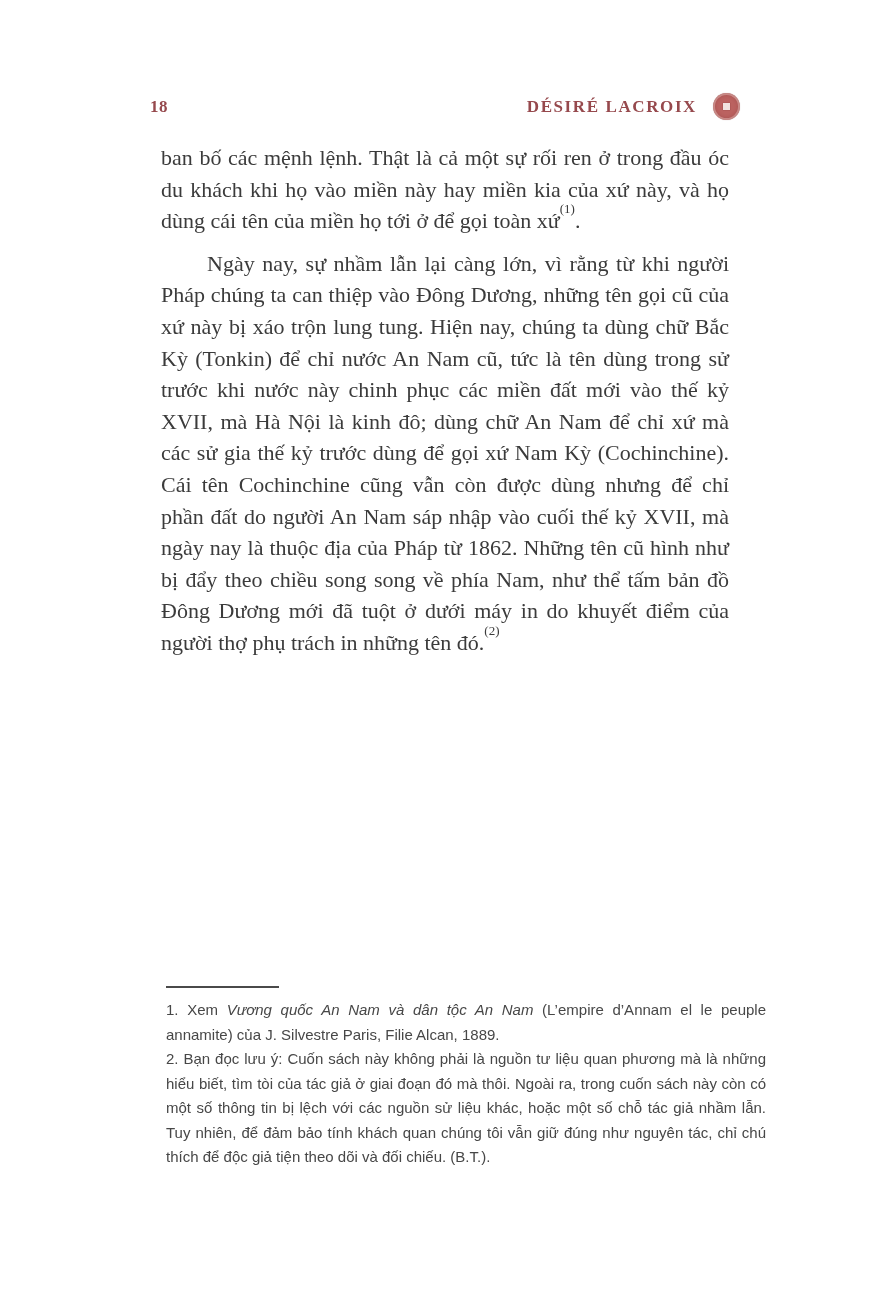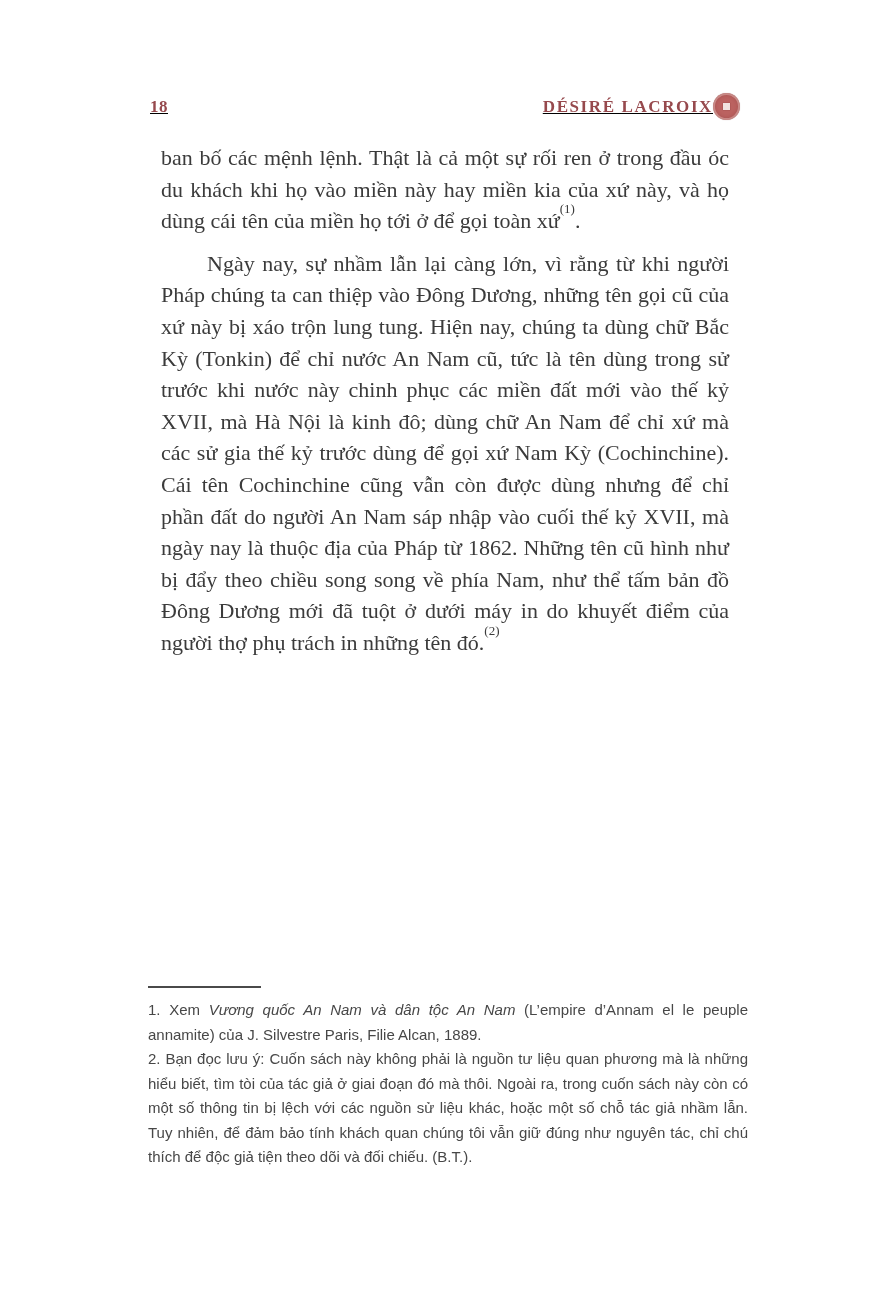--- a/index.html
+++ b/index.html
@@ -15,26 +15,26 @@
   .page{
     position:relative;
     width:878px;height:1296px;
     background:var(--page-bg);
     overflow:hidden;
     font-family:"Liberation Serif","DejaVu Serif",serif;
   }
   
   .header{
     position:absolute;top:93px;left:150px;right:138px;
-    display:flex;justify-content:space-between;align-items:center;text-decoration:underline;
+    display:flex;justify-content:space-between;align-items:center;
   }
   .page-number{
     font-size:17px;font-weight:bold;color:var(--accent);letter-spacing:.5px;
   }
-  .header-right{display:flex;align-items:center;gap:0;}
+  .header-right{display:flex;align-items:center;gap:16px;}
   .running-title{
     font-size:17px;font-weight:bold;color:var(--accent);letter-spacing:1.6px;
   }
   .coin{
     width:27px;height:27px;border-radius:50%;
     background:var(--coin-ring);
     box-shadow:inset 0 0 0 2px rgba(255,235,230,.35), inset 0 0 5px rgba(90,20,20,.45), 0 0 1px rgba(90,20,20,.3);
     position:relative;flex:0 0 auto;
   }
   .coin::after{
@@ -50,21 +50,21 @@
     text-align:justify;
   }
   .body-text p{margin:11px;}
   .body-text p.indent{text-indent:46px;font-family:Liberation Serif, serif;}
   .fnref{
     font-size:13px;line-height:0;
     position:relative;top:-7px;letter-spacing:0;
   }
   
   .footnotes{
-    position:absolute;top:986px;left:148px;width:600px;
+    position:absolute;top:986px;left:166px;width:600px;
     font-family:"Liberation Sans","DejaVu Sans",sans-serif;
     font-size:15px;line-height:24.5px;color:var(--fn-text);
     text-align:justify;
   }
   .fn-rule{
     width:113px;height:0;border-top:2px solid var(--rule);
     margin:0 0 10px 0;
   }
   .footnote{margin:0;}
   .footnote em{font-style:italic;}

